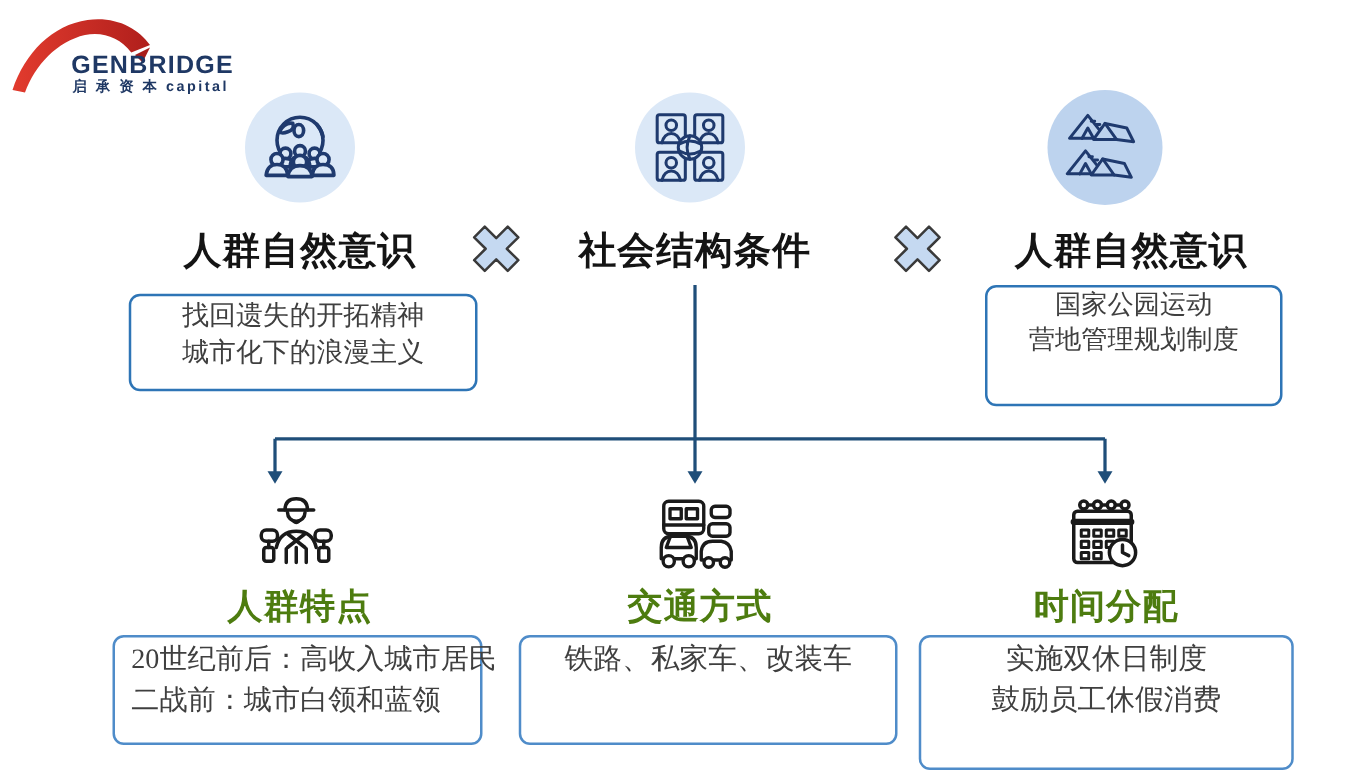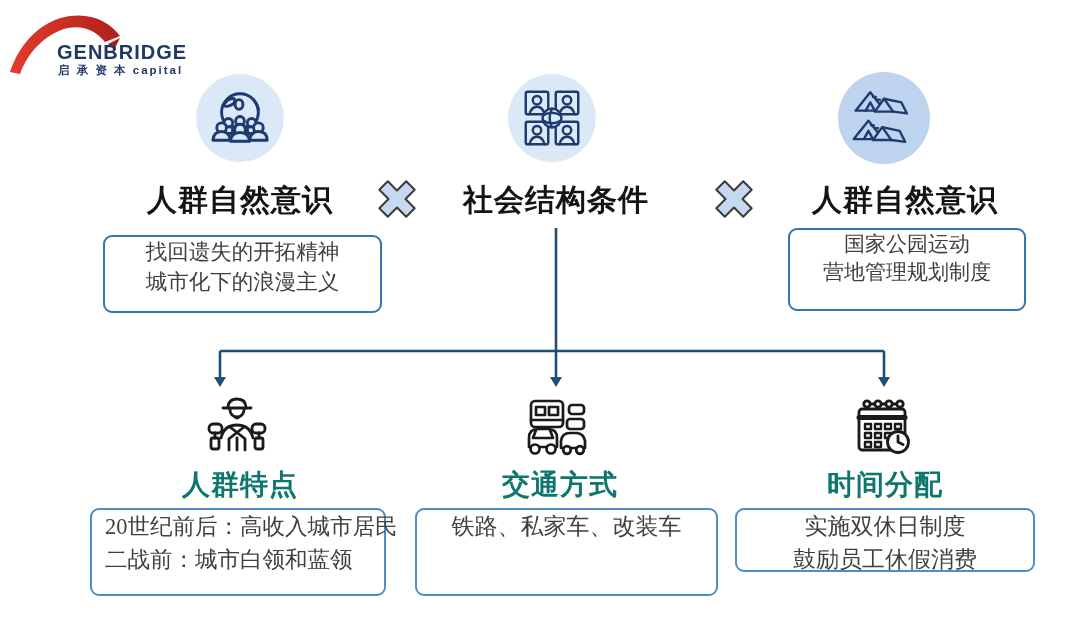--- a/index.html
+++ b/index.html
@@ -11,21 +11,21 @@
   .logo-title{color:#1f3864;font-weight:bold;font-size:20px;letter-spacing:1px;line-height:1;}
   .logo-sub{color:#1f3864;font-weight:bold;font-size:11.5px;letter-spacing:2px;line-height:1;margin-top:4px;}
 
   
   .iconCircle{border-radius:50%;display:flex;align-items:center;justify-content:center;}
   .bg-light{background:#dbe8f7;}
   .bg-mid{background:#bdd3ee;}
 
   
   .topHeading{font-size:30px;font-weight:600;color:#141414;text-align:center;letter-spacing:1px;white-space:nowrap;}
-  .botHeading{font-size:28px;font-weight:600;color:#0f766e;text-align:center;letter-spacing:1px;white-space:nowrap;}
+  .botHeading{font-size:28px;font-weight:600;color:#4d7c0f;text-align:center;letter-spacing:1px;white-space:nowrap;}
 
   
   .noteBox{background:#fff;border-radius:9px;color:#3f3f3f;display:flex;flex-direction:column;justify-content:flex-start;box-sizing:border-box;}
   .noteBox.topB{border:2px solid #2e75b6;}
   .noteBox.botB{border:2px solid #4f8cc9;}
   .noteBox .ln{text-align:center;font-size:21.5px;line-height:30px;white-space:nowrap;}
   .noteBox.leftAlign .ln{text-align:left;padding-left:13px;}
   .serifDigits .ln{font-family:"Liberation Serif",sans-serif;font-size:22.5px;line-height:33px;}
   .bigLine .ln{font-size:23px;line-height:33px;}
 
@@ -124,21 +124,21 @@
   <div class="abs" style="left:710px;top:175px;">
     <svg width="48" height="48" viewBox="0 0 48 48">
       <path d="M18 5 h12 v13 h13 v12 h-13 v13 h-12 v-13 h-13 v-12 h13 z" transform="rotate(45 24 24)" fill="#c5d9f1" stroke="#3a3a3a" stroke-width="2" stroke-linejoin="round"></path>
     </svg>
   </div>
 
   <div class="abs noteBox topB" style="left:103px;top:235px;width:279px;height:78px;">
     <div class="ln">找回遗失的开拓精神</div>
     <div class="ln">城市化下的浪漫主义</div>
   </div>
-  <div class="abs noteBox topB" style="left:788px;top:228px;width:238px;height:83px;">
+  <div class="abs noteBox topB" style="left:788px;top:228px;width:238px;height:97px;">
     <div class="ln" style="font-size:21px;line-height:28px;">国家公园运动</div>
     <div class="ln" style="font-size:21px;line-height:28px;">营地管理规划制度</div>
   </div>
 
   <svg class="abs" style="left:0;top:0;" width="1080" height="618">
     <g stroke="#1f4e79" stroke-width="2.6" fill="none">
       <path d="M556 228 V351"></path>
       <path d="M220 351 H884"></path>
       <path d="M220 351 V378"></path>
       <path d="M556 351 V378"></path>
@@ -216,18 +216,18 @@
   <div class="abs botHeading" style="left:450px;top:466px;width:220px;">交通方式</div>
   <div class="abs botHeading" style="left:775px;top:466px;width:220px;">时间分配</div>
 
   <div class="abs noteBox botB leftAlign serifDigits" style="left:90px;top:508px;width:296px;height:88px;">
     <div class="ln">20世纪前后：高收入城市居民</div>
     <div class="ln">二战前：城市白领和蓝领</div>
   </div>
   <div class="abs noteBox botB bigLine" style="left:415px;top:508px;width:303px;height:88px;">
     <div class="ln">铁路、私家车、改装车</div>
   </div>
-  <div class="abs noteBox botB bigLine" style="left:735px;top:508px;width:300px;height:64px;">
+  <div class="abs noteBox botB bigLine" style="left:735px;top:508px;width:300px;height:108px;">
     <div class="ln">实施双休日制度</div>
     <div class="ln">鼓励员工休假消费</div>
   </div>
 
 </div>
 
 </body></html>

